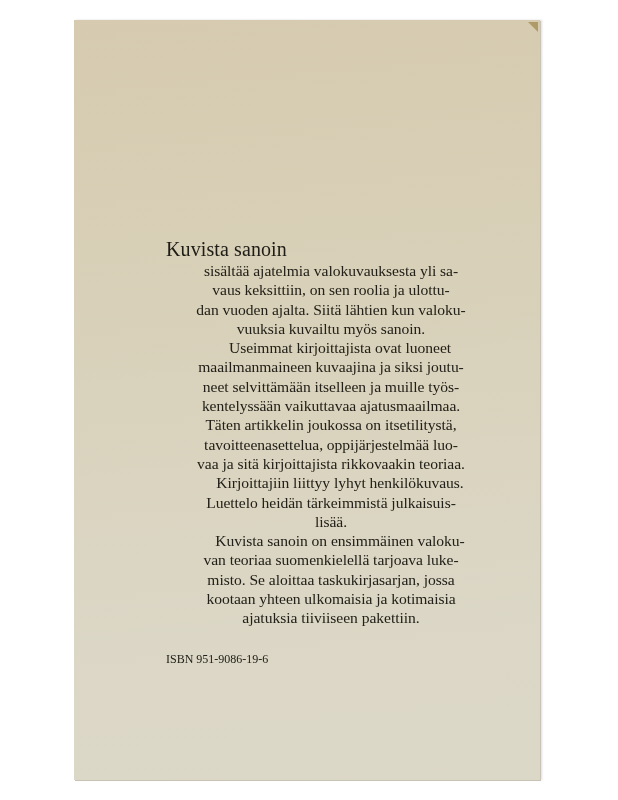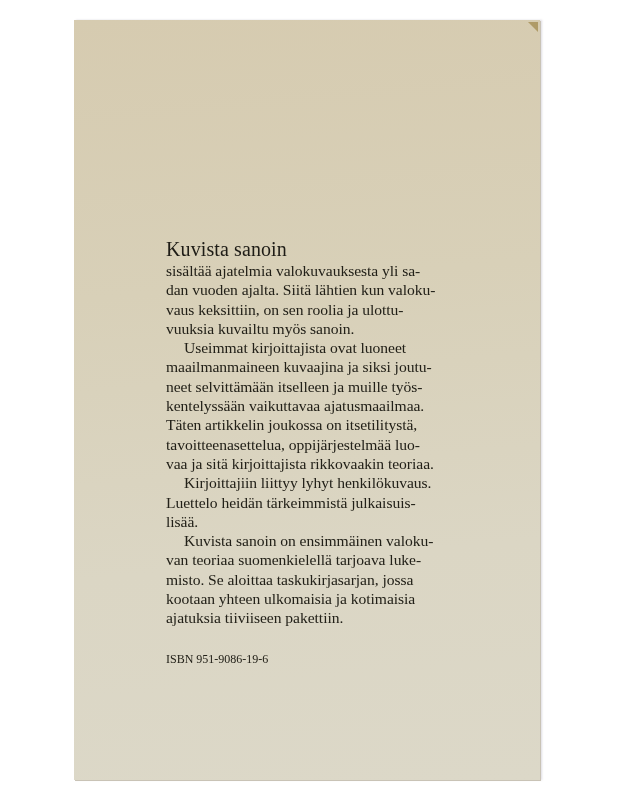--- a/index.html
+++ b/index.html
@@ -43,20 +43,21 @@
     .title {
       font-size: 20px;
       font-weight: normal;
       line-height: 24px;
       margin: 0 0 0 0;
       letter-spacing: 0.1px;
       color: #1e1c16;
     }
     .para {
       margin: 0;
+      text-align: center;
     }
     .line {
       display: block;
       font-size: 15.6px;
       line-height: 19.3px;
       white-space: nowrap;
       letter-spacing: -0.05px;
     }
     .indent {
       padding-left: 18px;
@@ -73,22 +74,22 @@
 <body>
 
 <div class="book">
   <div class="corner-tab"></div>
 
   <div class="text-block">
     <div class="title">Kuvista sanoin</div>
 
     <div class="para">
       <span class="line">sisältää ajatelmia valokuvauksesta yli sa-</span>
+      <span class="line">vaus keksittiin, on sen roolia ja ulottu-</span>
       <span class="line">dan vuoden ajalta. Siitä lähtien kun valoku-</span>
-      <span class="line">vaus keksittiin, on sen roolia ja ulottu-</span>
       <span class="line">vuuksia kuvailtu myös sanoin.</span>
     </div>
 
     <div class="para">
       <span class="line indent">Useimmat kirjoittajista ovat luoneet</span>
       <span class="line">maailmanmaineen kuvaajina ja siksi joutu-</span>
       <span class="line">neet selvittämään itselleen ja muille työs-</span>
       <span class="line">kentelyssään vaikuttavaa ajatusmaailmaa.</span>
       <span class="line">Täten artikkelin joukossa on itsetilitystä,</span>
       <span class="line">tavoitteenasettelua, oppijärjestelmää luo-</span>

